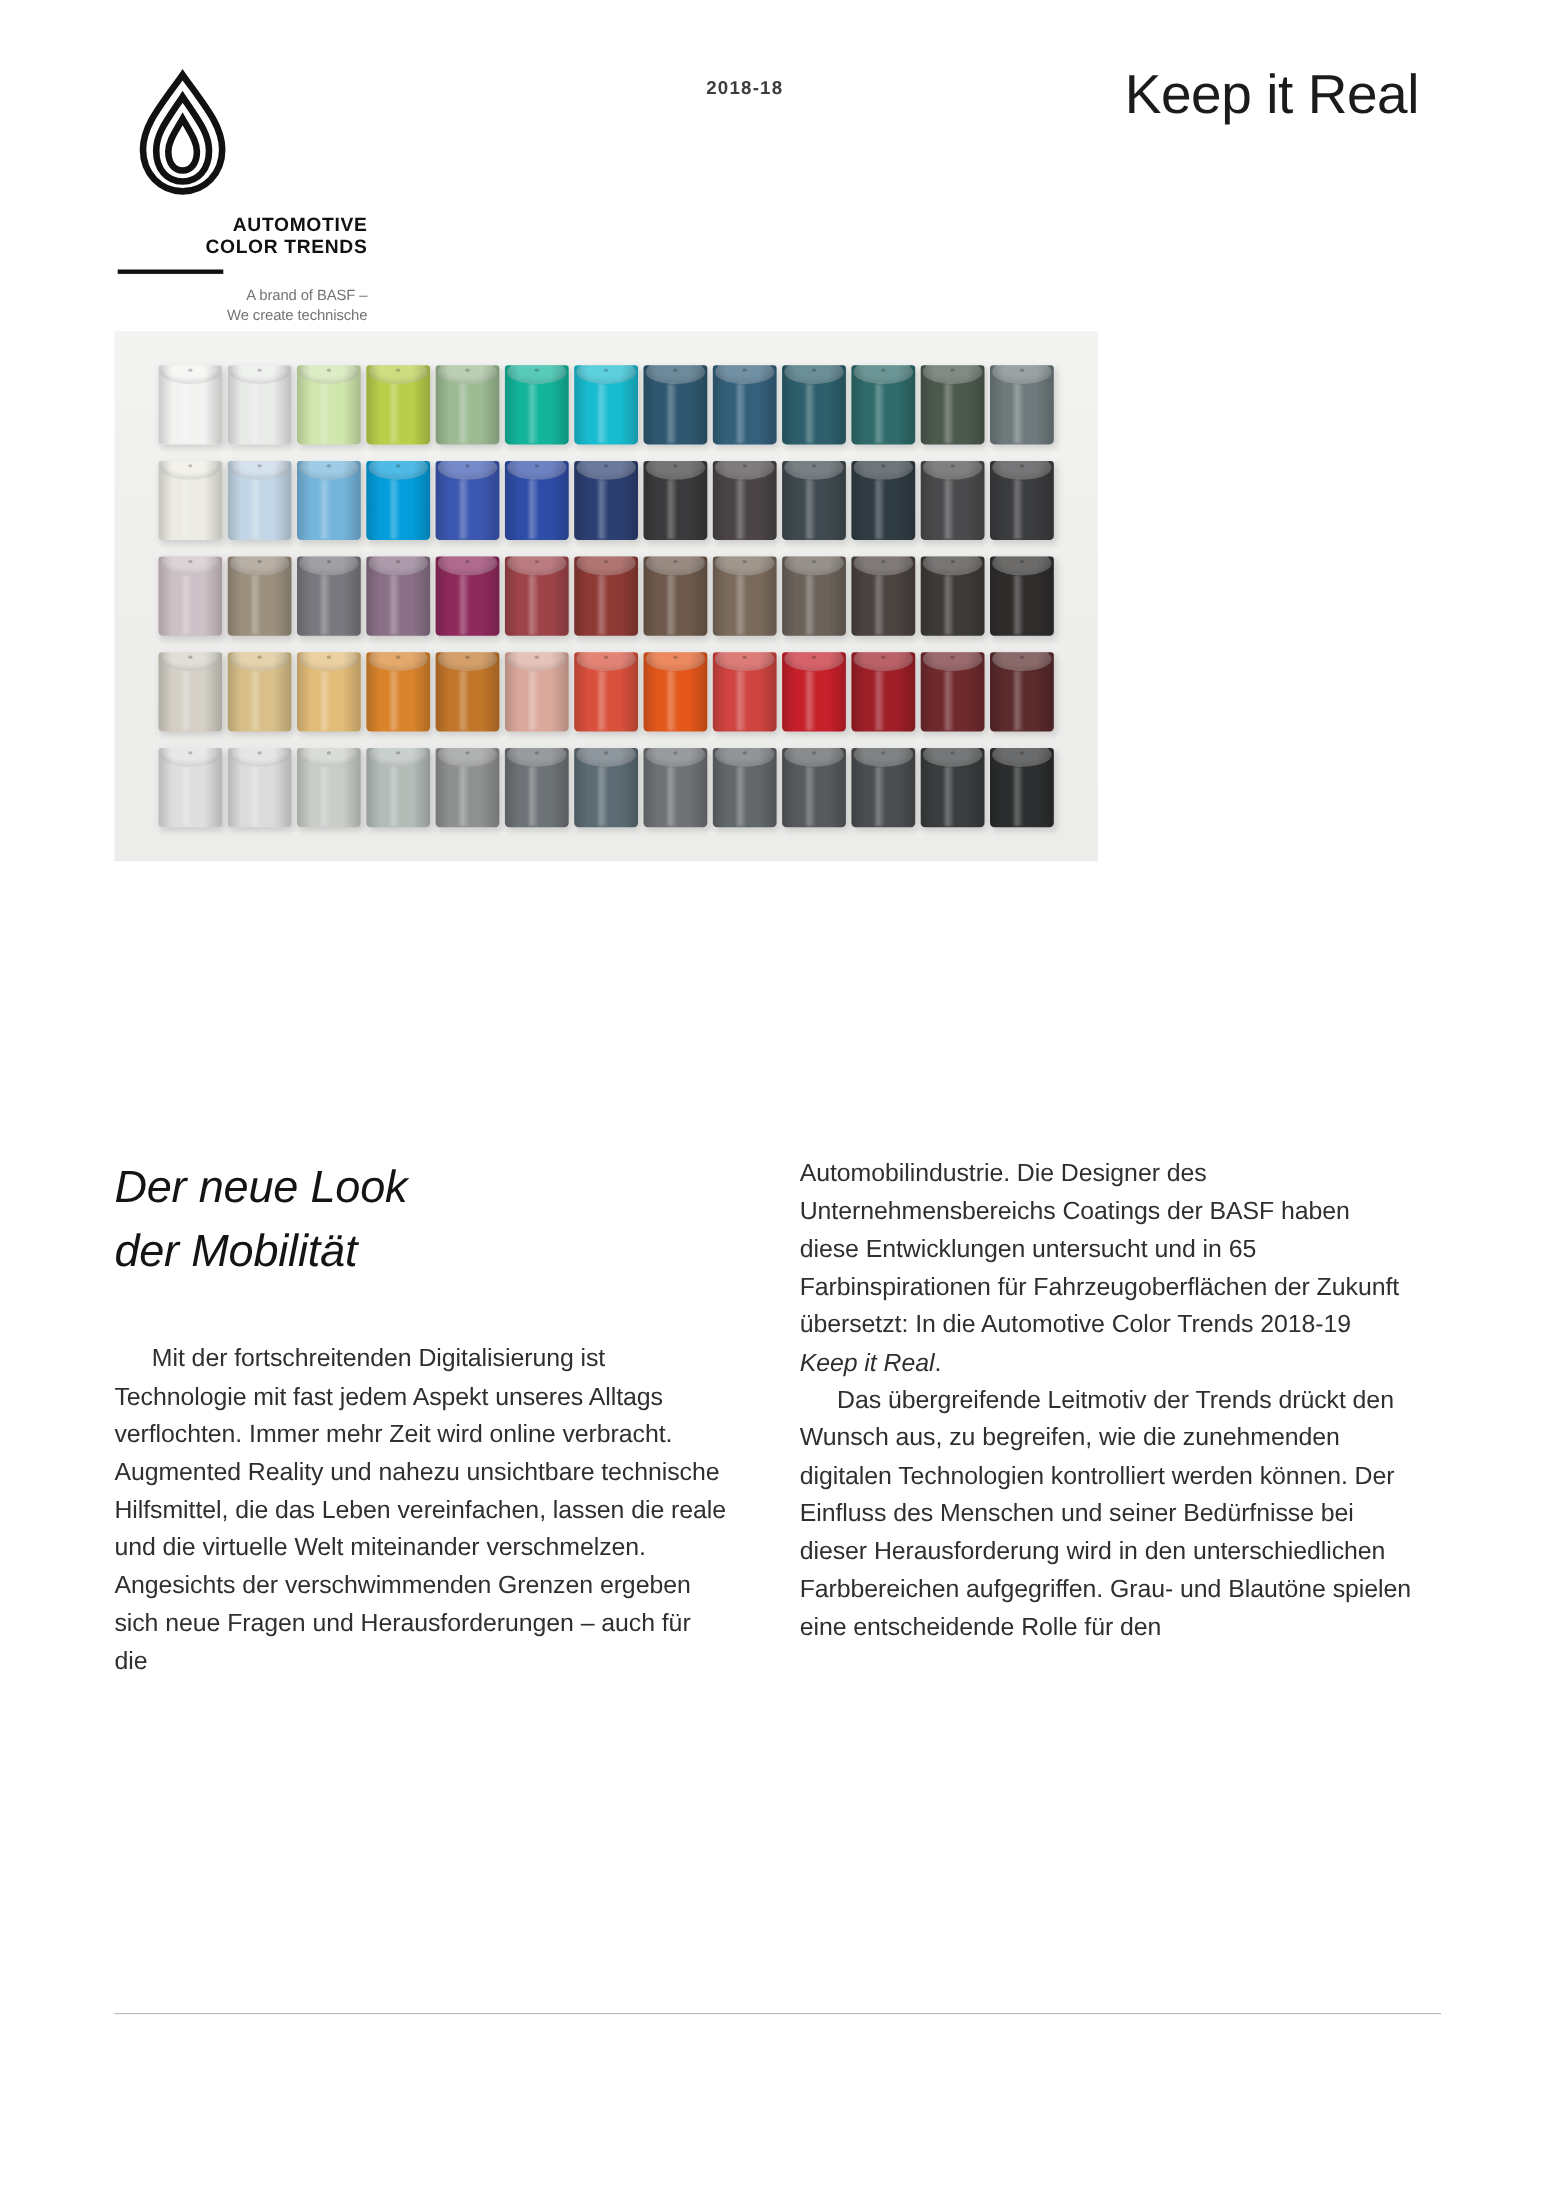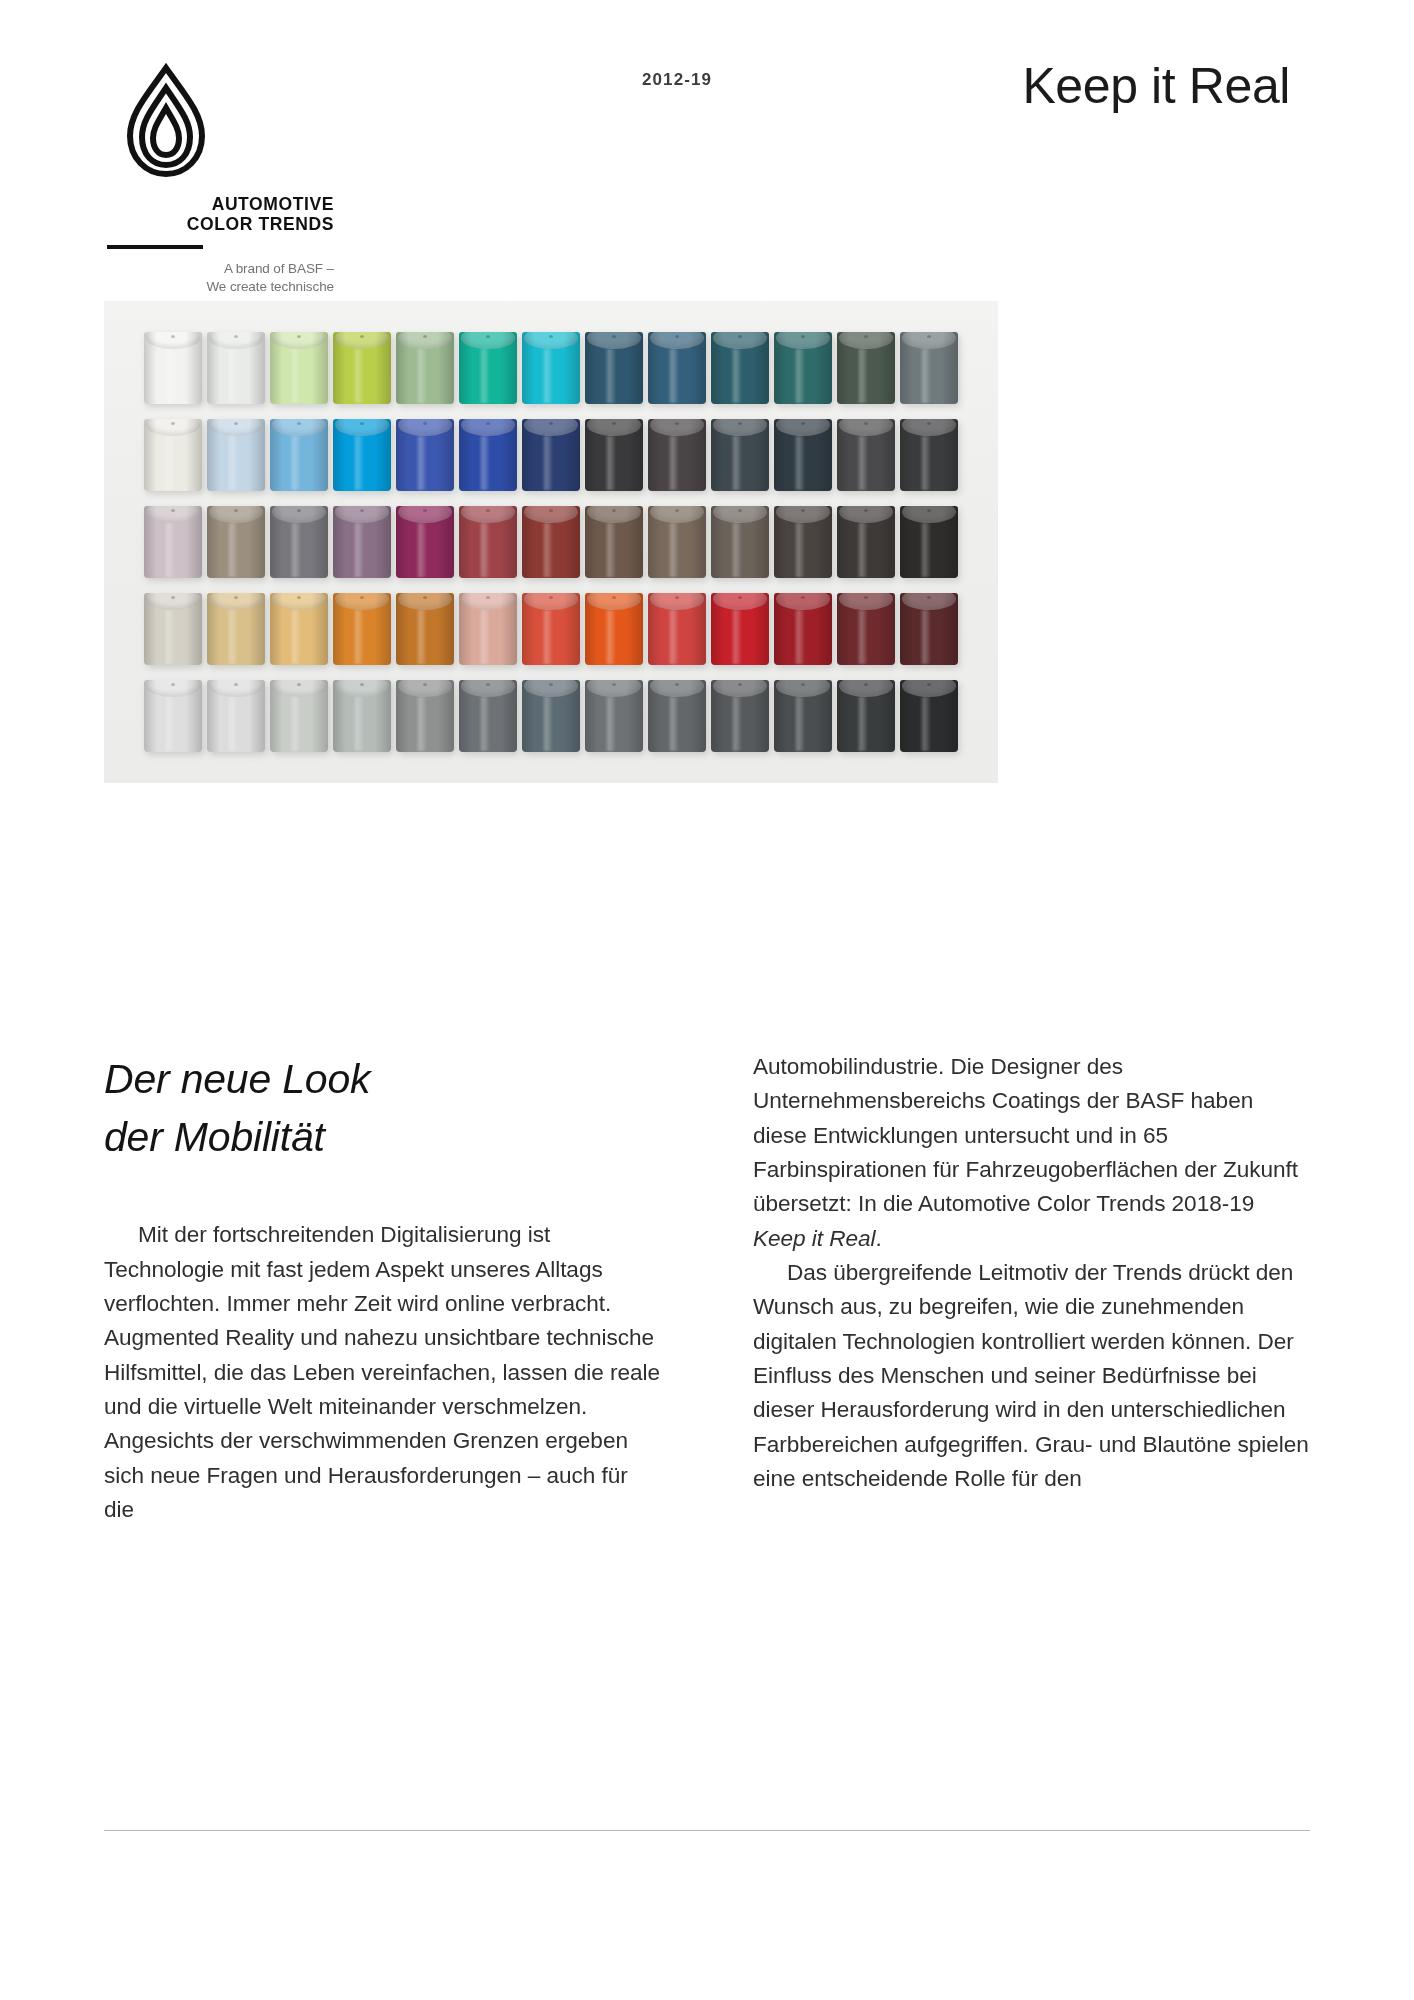--- a/index.html
+++ b/index.html
@@ -182,22 +182,21 @@
   
   .article {
     position: absolute;
     left: 104px;
     top: 1050px;
     width: 1206px;
   }
 
   .columns {
     display: flex;
-    gap: 44px;
-    justify-content: space-between;
+    gap: 66px;
   }
 
   .col {
     width: 557px;
   }
 
   .headline {
     font-style: italic;
     font-size: 41px;
     font-weight: 400;
@@ -262,21 +261,21 @@
         <div>AUTOMOTIVE</div>
         <div>COLOR TRENDS</div>
       </div>
       <div class="brand-rule"></div>
       <div class="brand-tagline">
         <div>A brand of BASF –</div>
         <div>We create technische</div>
       </div>
     </div>
 
-    <div class="edition-year">2012-19</div>
+    <div class="edition-year">2018-18</div>
     <div class="issue-title">Keep it Real</div>
   </div>
 
   <div class="swatch-photo">
     <div class="swatch-grid" id="swatch-grid">
         <div class="swatch-row">
           <div class="puck" style="background: rgb(242, 243, 241);">
             <span class="barrel-shade"></span>
             <span class="nub"></span>
           </div>

